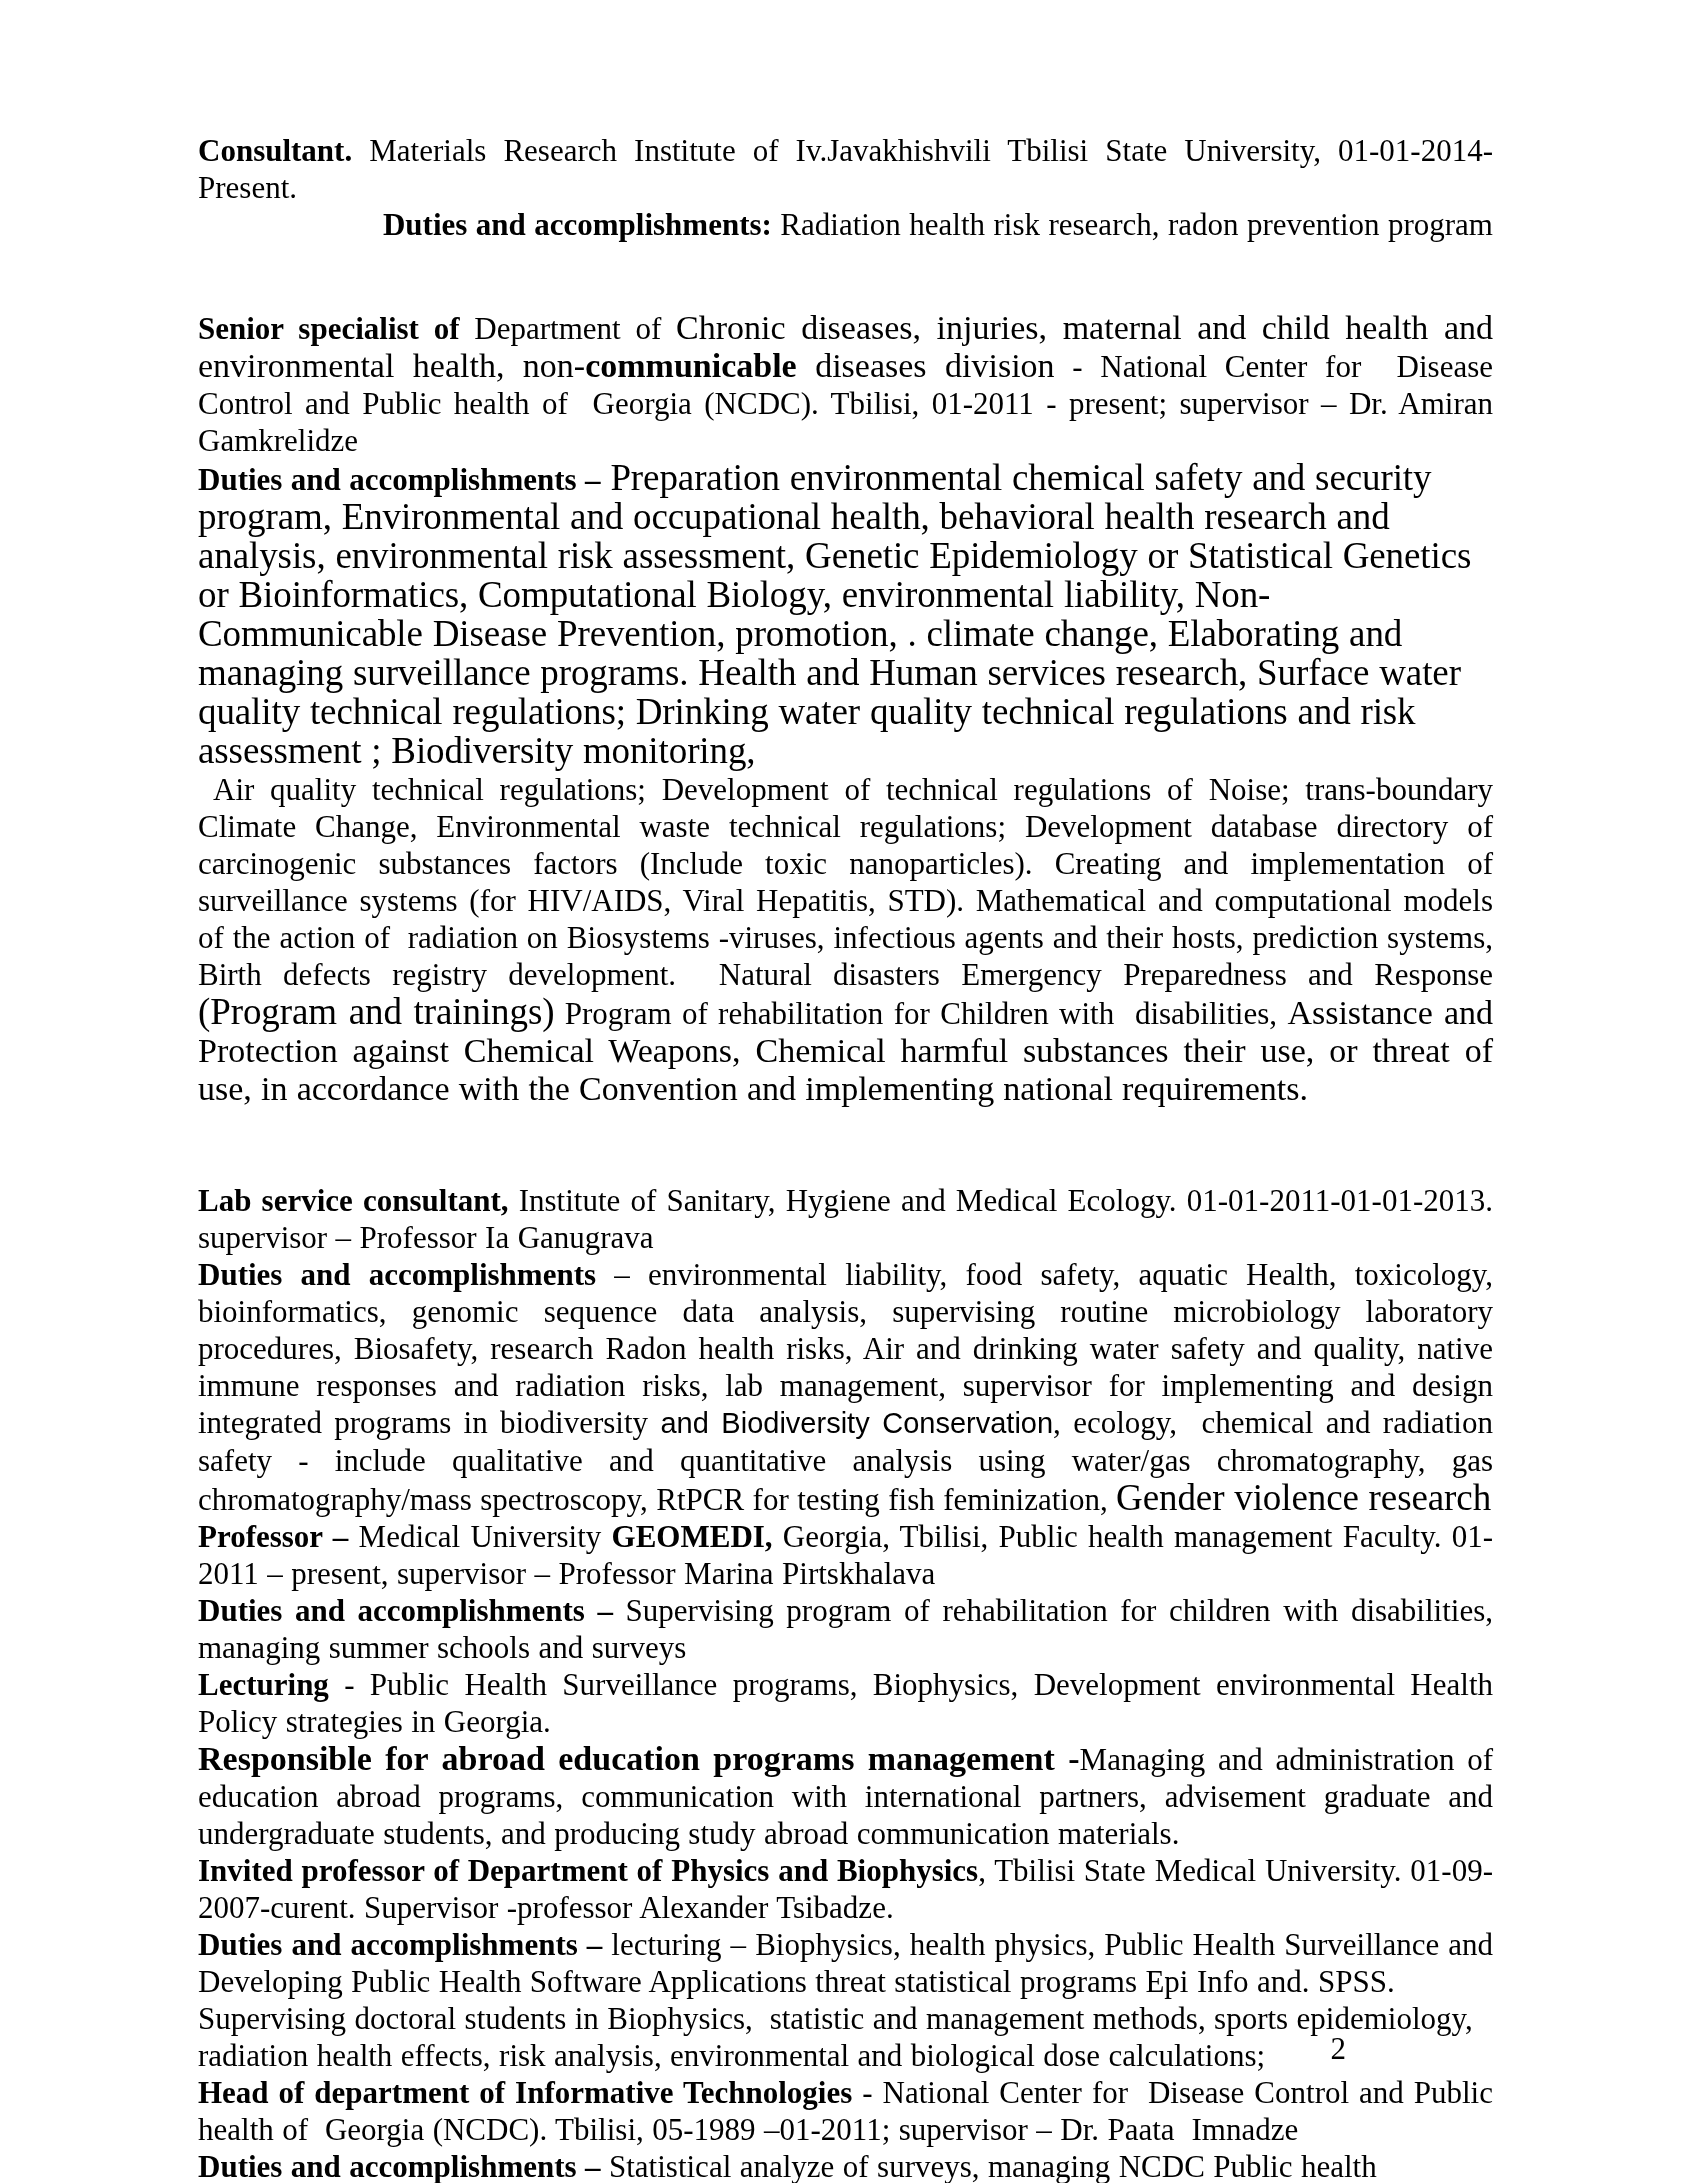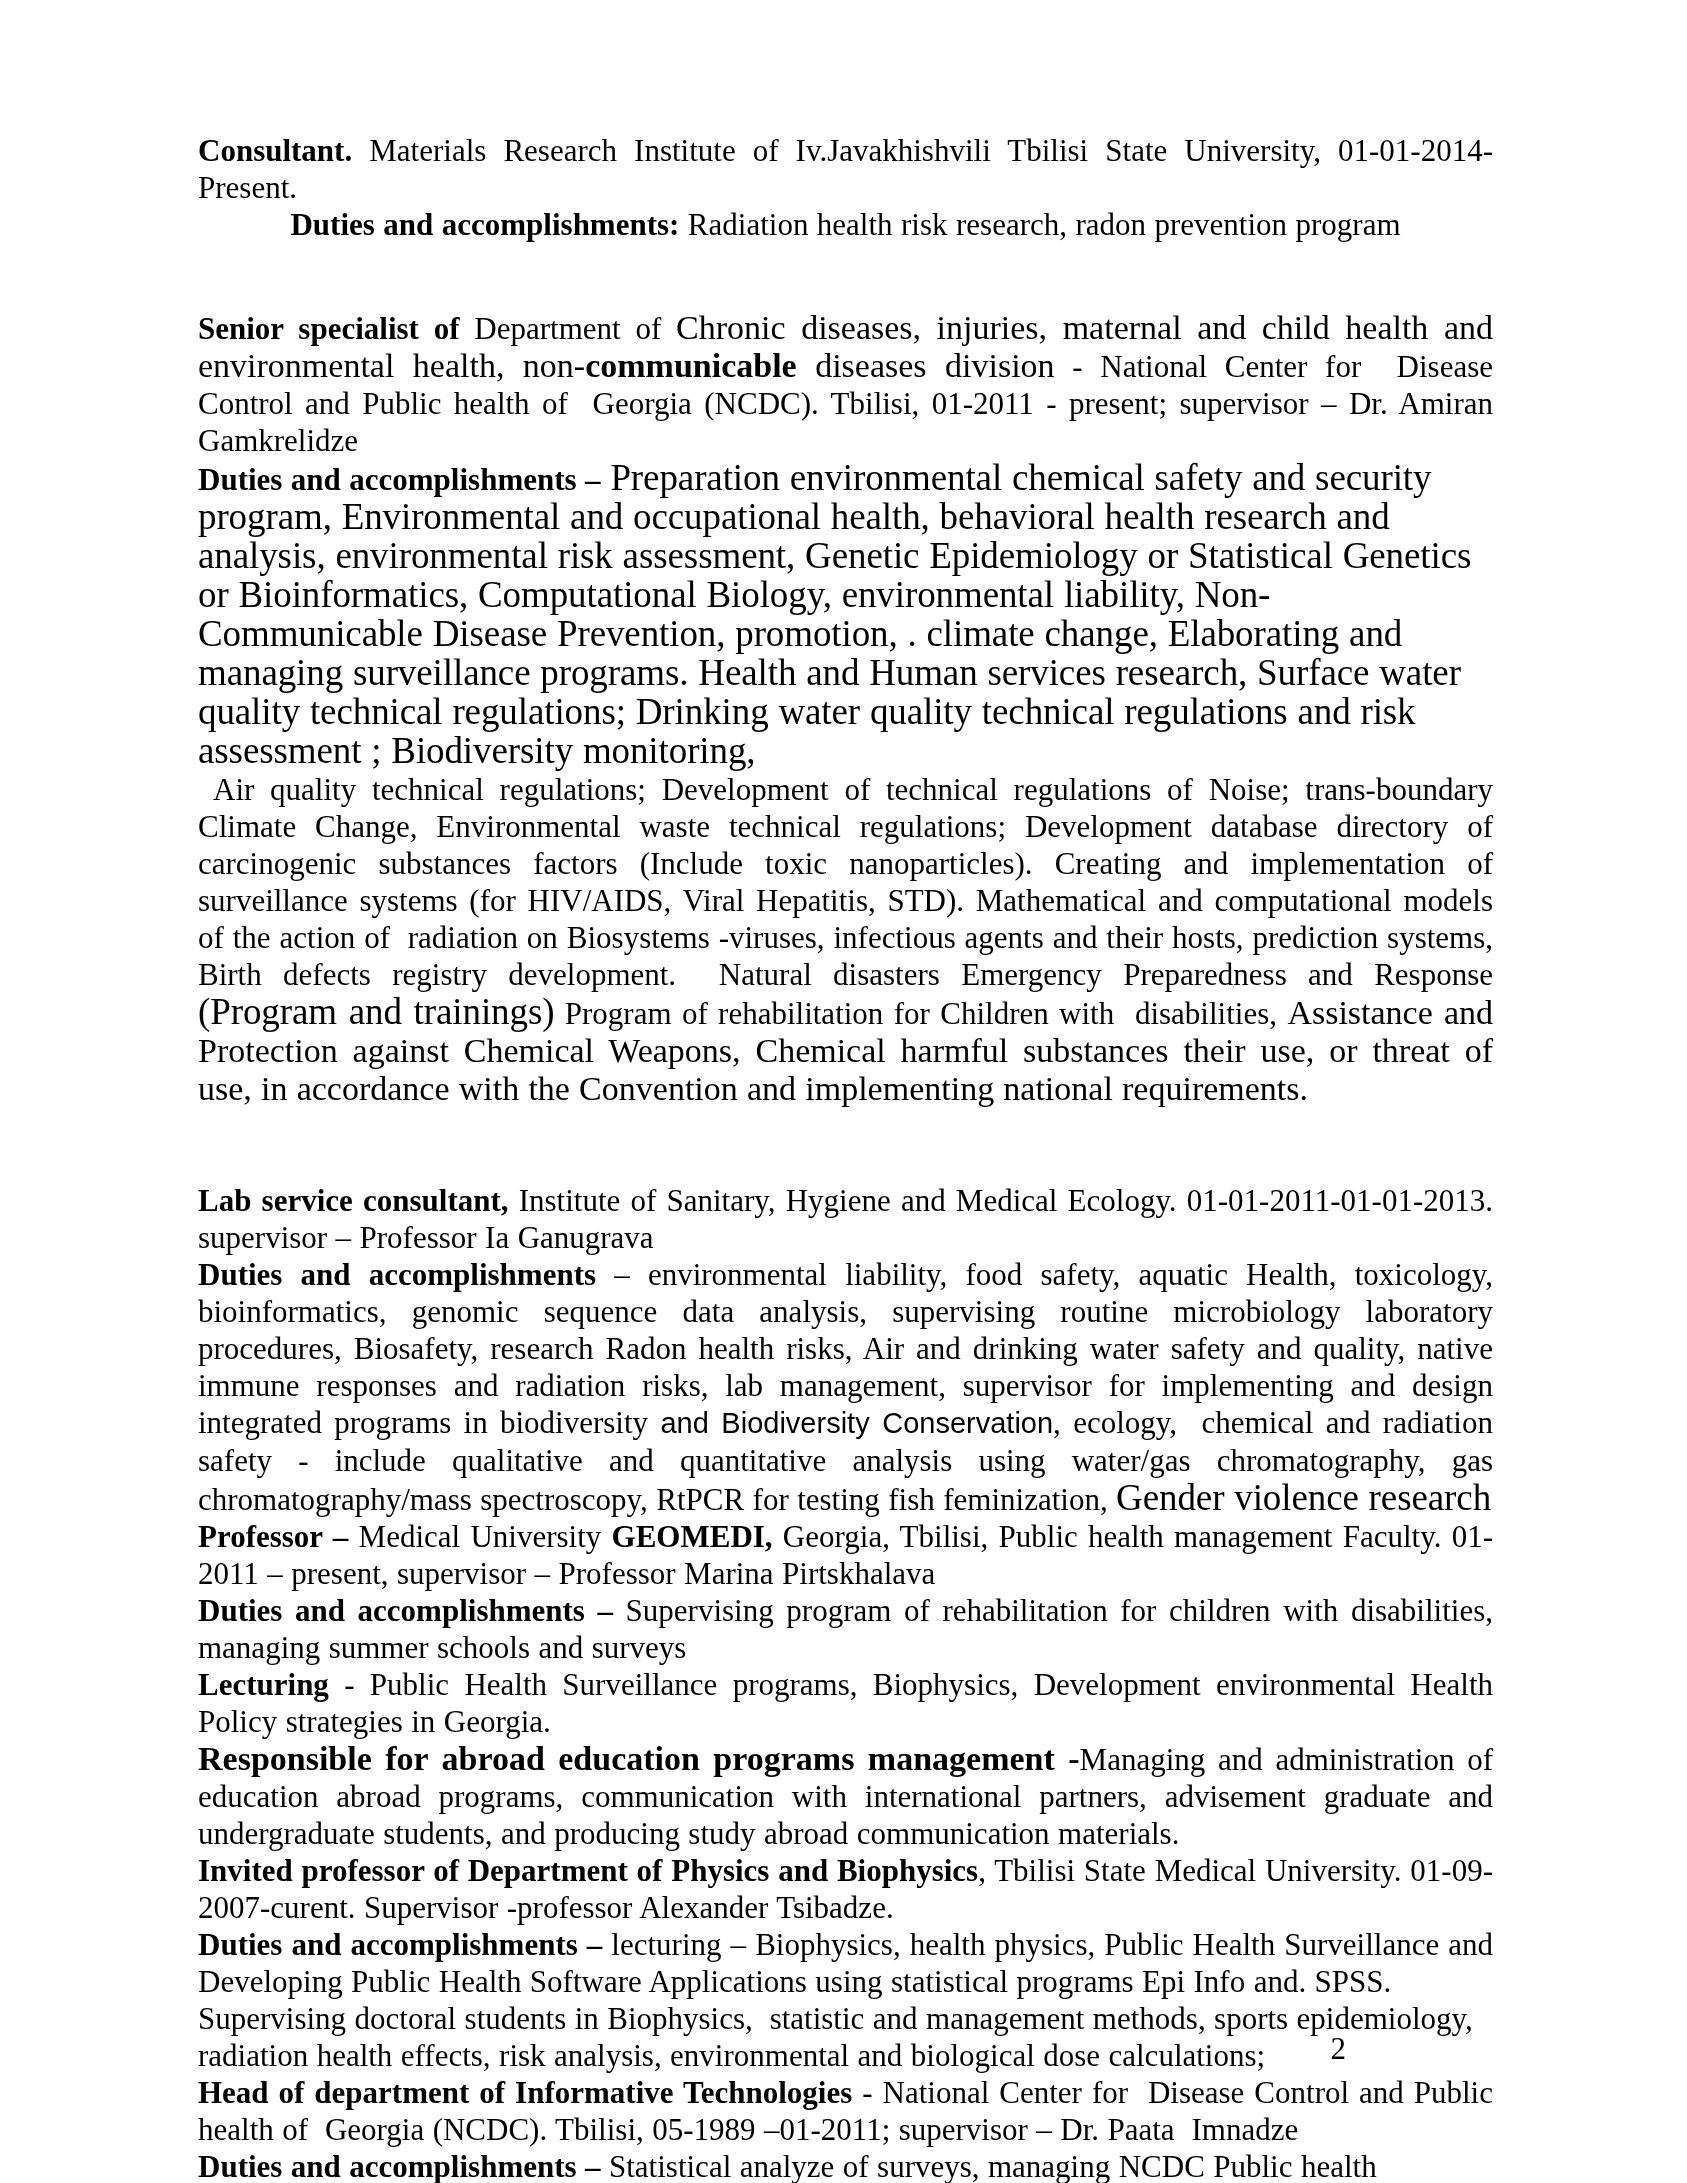--- a/index.html
+++ b/index.html
@@ -38,33 +38,33 @@
     font-size: 31px;
     line-height: 37px;
   }
 </style>
 </head>
 <body>
 
 <div class="page">
   <div class="content">
       <p class="para" style="text-align: justify;"><span class="run b">Consultant.</span><span class="run"> Materials Research Institute of Iv.Javakhishvili Tbilisi State University, 01-01-2014-Present.</span></p>
-      <p class="para" style="text-align: center;"><span class="run b">Duties and accomplishments:</span><span class="run"> Radiation health risk research, radon prevention program</span></p>
+      <p class="para" style="text-align: right;"><span class="run b">Duties and accomplishments:</span><span class="run"> Radiation health risk research, radon prevention program</span></p>
       <div class="gap" style="height: 66px;"></div>
       <p class="para" style="text-align: justify;"><span class="run b">Senior specialist of</span><span class="run"> Department of </span><span class="run lg">Chronic diseases, injuries, maternal and child health and environmental health, non-</span><span class="run b lg">communicable</span><span class="run lg"> diseases division</span><span class="run"> - National Center for  Disease Control and Public health of  Georgia (NCDC). Tbilisi, 01-2011 - present; supervisor – Dr. Amiran Gamkrelidze</span></p>
       <p class="para" style="text-align: left;"><span class="run b">Duties and accomplishments –</span><span class="run alt"> Preparation environmental chemical safety and security program, Environmental and occupational health, behavioral health research and analysis, environmental risk assessment, Genetic Epidemiology or Statistical Genetics or Bioinformatics, Computational Biology, environmental liability, Non-Communicable Disease Prevention, promotion, . climate change, Elaborating and managing surveillance programs. Health and Human services research, Surface water quality technical regulations; Drinking water quality technical regulations and risk assessment ; Biodiversity monitoring,</span></p>
       <p class="para" style="text-align: justify;"><span class="run"> Air quality technical regulations; Development of technical regulations of Noise; trans-boundary Climate Change, Environmental waste technical regulations; Development database directory of carcinogenic substances factors (Include toxic nanoparticles). Creating and implementation of surveillance systems (for HIV/AIDS, Viral Hepatitis, STD). Mathematical and computational models of the action of  radiation on Biosystems -viruses, infectious agents and their hosts, prediction systems, Birth defects registry development.  Natural disasters Emergency Preparedness and Response  </span><span class="run alt">(Program and trainings)</span><span class="run"> Program of rehabilitation for Children with  disabilities, </span><span class="run lg">Assistance and Protection against Chemical Weapons, Chemical harmful substances their use, or threat of use, in accordance with the Convention and implementing national requirements.</span></p>
       <div class="gap" style="height: 74px;"></div>
       <p class="para" style="text-align: justify;"><span class="run b">Lab service consultant,</span><span class="run"> Institute of Sanitary, Hygiene and Medical Ecology. 01-01-2011-01-01-2013. supervisor – Professor Ia Ganugrava</span></p>
       <p class="para" style="text-align: justify;"><span class="run b">Duties and accomplishments</span><span class="run"> – environmental liability, food safety, aquatic Health, toxicology, bioinformatics, genomic sequence data analysis, supervising routine microbiology laboratory procedures, Biosafety, research Radon health risks, Air and drinking water safety and quality, native immune responses and radiation risks, lab management, supervisor for implementing and design integrated programs in biodiversity </span><span class="run sans">and Biodiversity Conservation</span><span class="run">, ecology,  chemical and radiation safety - include qualitative and quantitative analysis using water/gas chromatography, gas chromatography/mass spectroscopy, RtPCR for testing fish feminization, </span><span class="run alt">Gender violence research</span></p>
       <p class="para" style="text-align: justify;"><span class="run b">Professor –</span><span class="run"> Medical University </span><span class="run b">GEOMEDI,</span><span class="run"> Georgia, Tbilisi, Public health management Faculty. 01-2011 – present, supervisor – Professor Marina Pirtskhalava</span></p>
       <p class="para" style="text-align: justify;"><span class="run b">Duties and accomplishments –</span><span class="run"> Supervising program of rehabilitation for children with disabilities, managing summer schools and surveys</span></p>
       <p class="para" style="text-align: justify;"><span class="run b">Lecturing</span><span class="run"> - Public Health Surveillance programs, Biophysics, Development environmental Health Policy strategies in Georgia.</span></p>
       <p class="para" style="text-align: justify;"><span class="run b lg">Responsible for abroad education programs management -</span><span class="run">Managing and administration of education abroad programs, communication with international partners, advisement graduate and undergraduate students, and producing study abroad communication materials.</span></p>
       <p class="para" style="text-align: justify;"><span class="run b">Invited professor of Department of Physics and Biophysics</span><span class="run">, Tbilisi State Medical University. 01-09-2007-curent. Supervisor -professor Alexander Tsibadze.</span></p>
-      <p class="para" style="text-align: justify;"><span class="run b">Duties and accomplishments –</span><span class="run"> lecturing – Biophysics, health physics, Public Health Surveillance and Developing Public Health Software Applications using statistical programs Epi Info and. SPSS.</span></p>
+      <p class="para" style="text-align: justify;"><span class="run b">Duties and accomplishments –</span><span class="run"> lecturing – Biophysics, health physics, Public Health Surveillance and Developing Public Health Software Applications threat statistical programs Epi Info and. SPSS.</span></p>
       <p class="para" style="text-align: left;"><span class="run">Supervising doctoral students in Biophysics,  statistic and management methods, sports epidemiology, radiation health effects, risk analysis, environmental and biological dose calculations;</span></p>
       <p class="para" style="text-align: justify;"><span class="run b">Head of department of Informative Technologies</span><span class="run"> - National Center for  Disease Control and Public health of  Georgia (NCDC). Tbilisi, 05-1989 –01-2011; supervisor – Dr. Paata  Imnadze</span></p>
       <p class="para" style="text-align: left;"><span class="run b">Duties and accomplishments –</span><span class="run"> Statistical analyze of surveys, managing NCDC Public health epidemiological computer network; environmental risk assessment in regions of Georgia. </span><span class="run i">Modeling</span><span class="run"> Biological action of natural factors on biosystems. Elaborating surveillance programs (HIV/AIDS, TB). Health Outcomes research, </span><span class="run sans">radiation safety procedures and radiation protection</span></p>
     </div>
   <div class="page-number">2</div>
 </div>
 
 
 </body></html>

